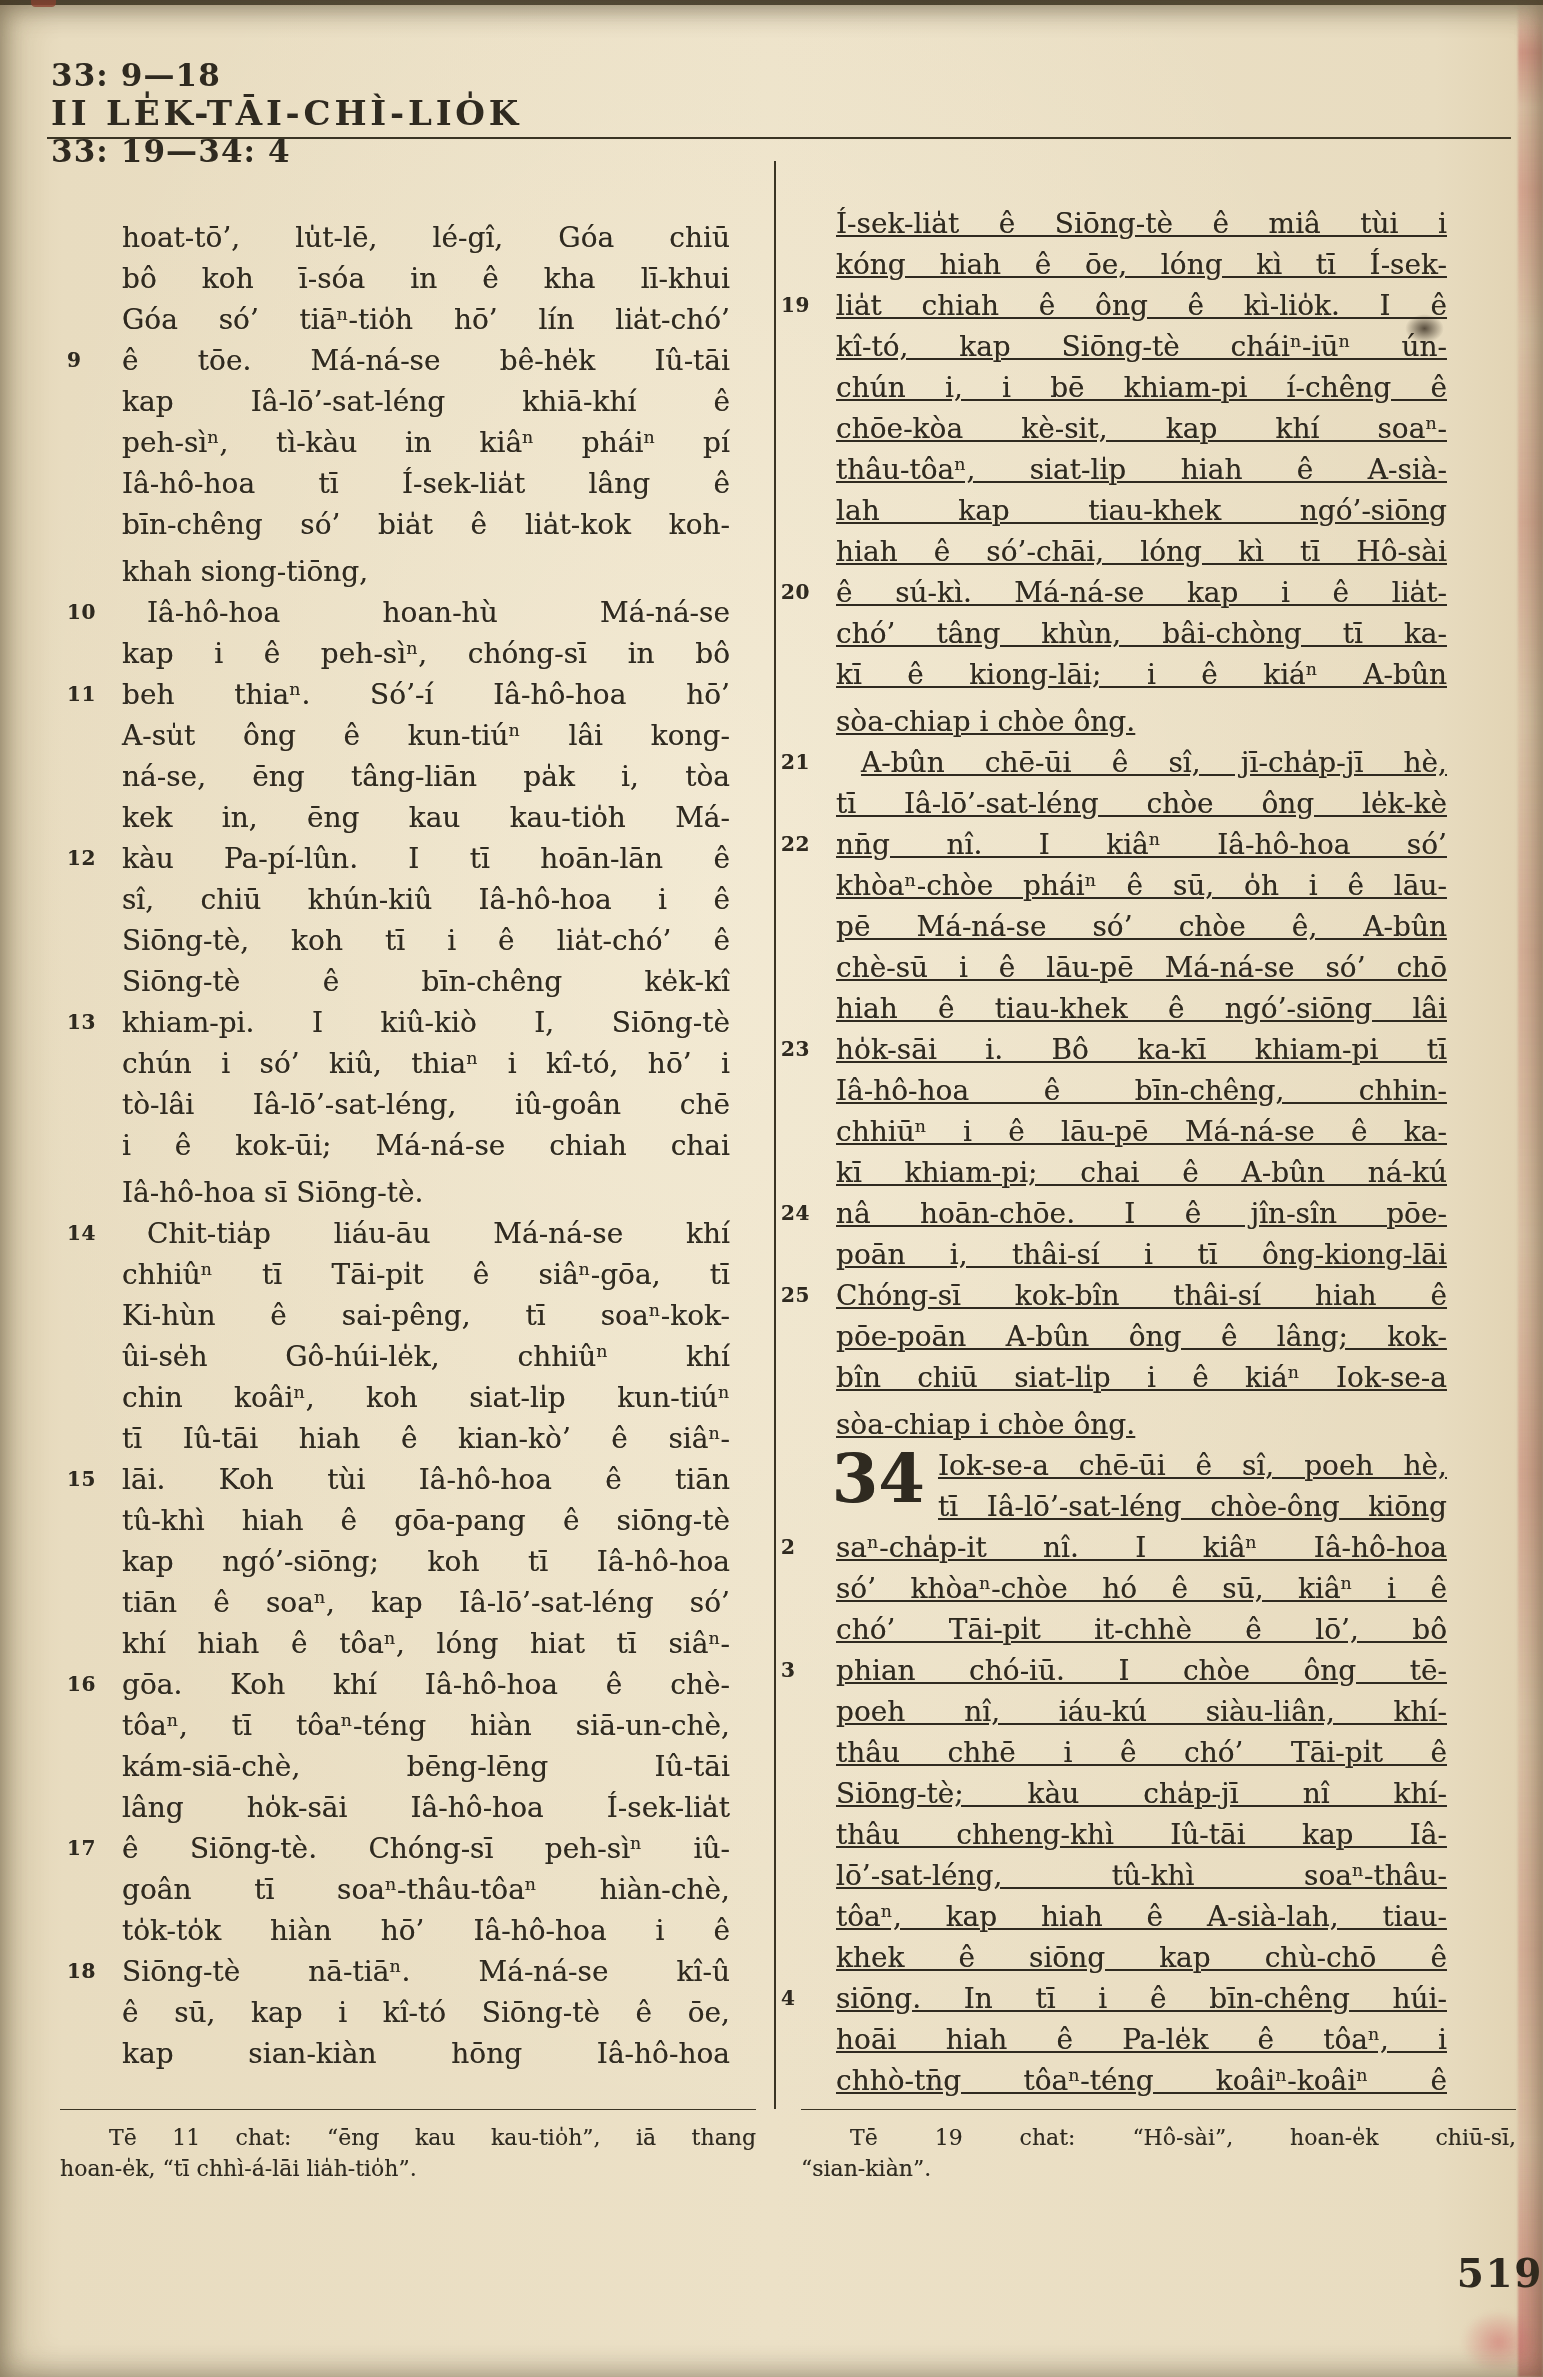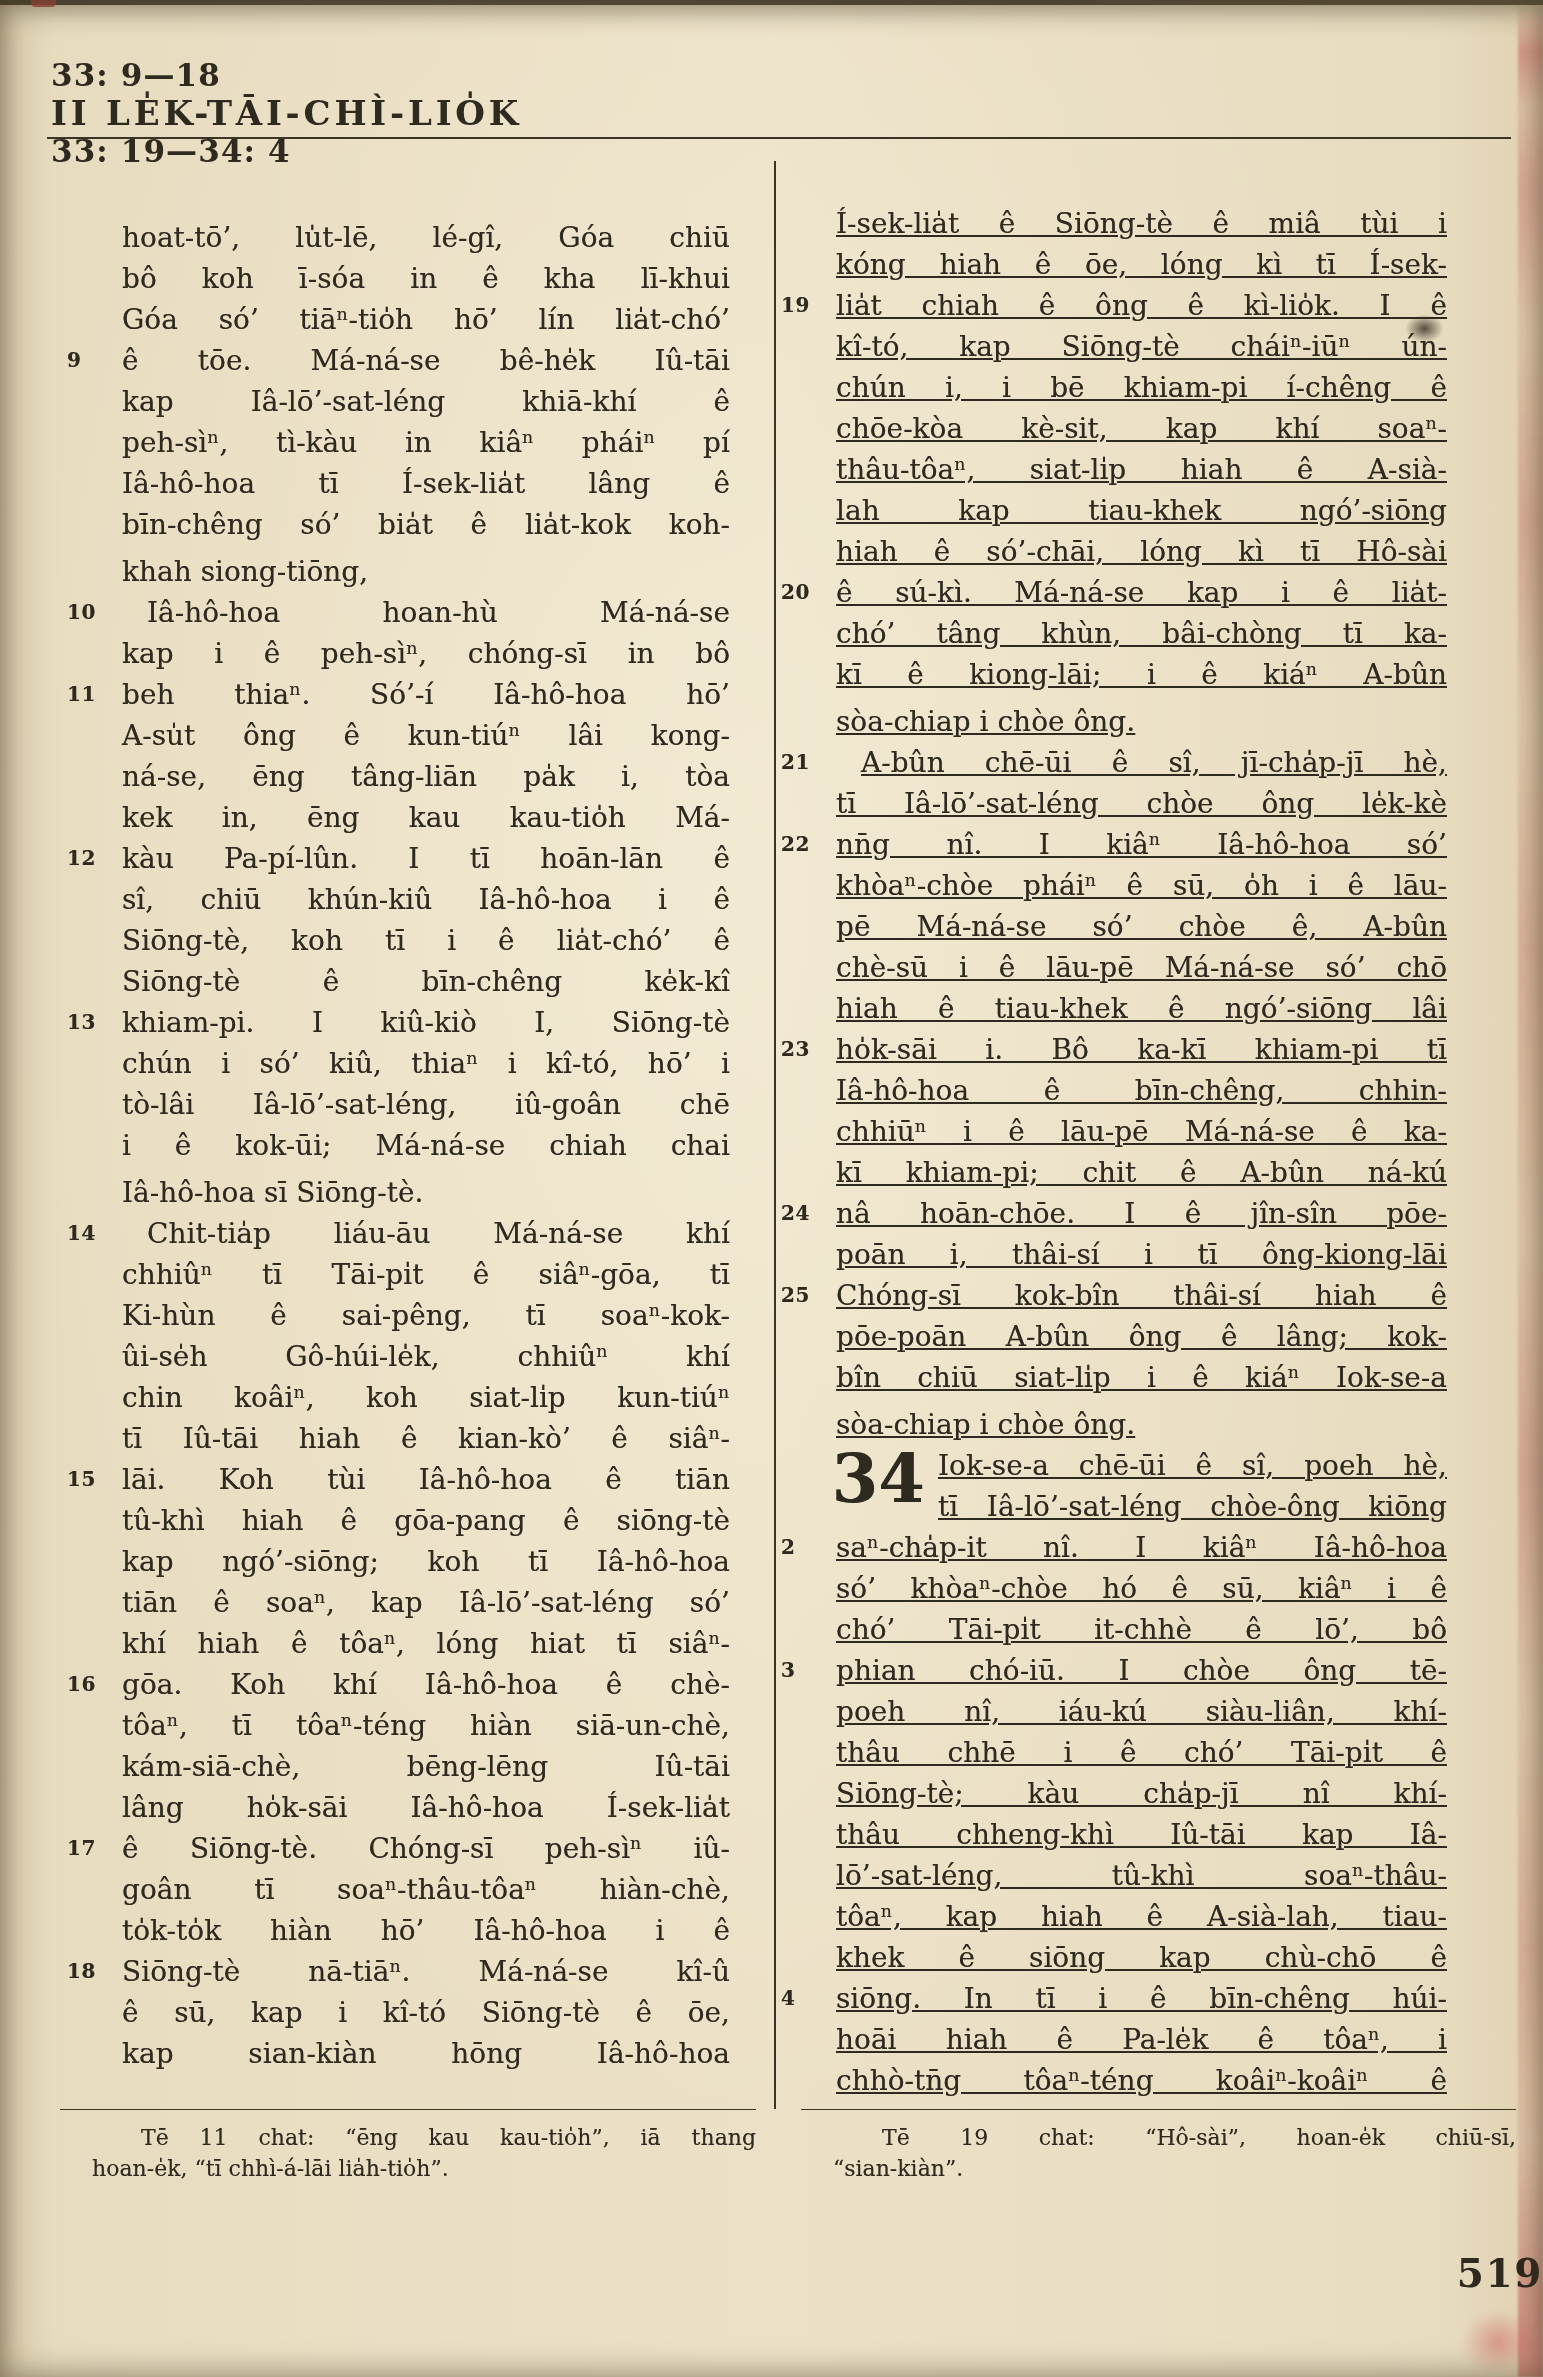--- a/index.html
+++ b/index.html
@@ -95,21 +95,21 @@
 
   .footnote {
     position:absolute; top:2109px;
     border-top:1.6px solid var(--rule,#3a3424);
     padding-top:11.8px;
     font-size:22px; line-height:31px;
     text-shadow:0 0 0.5px rgba(47,42,32,.45);
   }
   #footnote-left  { left:60px;  width:696px; }
   #footnote-right { left:801px; width:715px; }
-  .fn-line { text-align:justify; text-align-last:left;margin-left:32px; }
+  .fn-line { text-align:justify; text-align-last:left; }
   .fn-line.first { text-indent:49px; text-align-last:justify; }
 
   #page-number {
     position:absolute; left:0; top:2250px; width:1543px;
     text-align:right; font-size:39px; font-weight:bold; letter-spacing:1.6px;
   }
 </style>
 </head>
 <body>
 
@@ -192,21 +192,21 @@
     <div class="line ind"><span class="vnum">21</span><span>A-bûn chē-ūi ê sî, jī-cha̍p-jī hè,</span></div>
     <div class="line"><span>tī Iâ-lō’-sat-léng chòe ông le̍k-kè</span></div>
     <div class="line"><span class="vnum">22</span><span>nn̄g nî. I kiâⁿ Iâ-hô-hoa só’</span></div>
     <div class="line"><span>khòaⁿ-chòe pháiⁿ ê sū, o̍h i ê lāu-</span></div>
     <div class="line"><span>pē Má-ná-se só’ chòe ê, A-bûn</span></div>
     <div class="line"><span>chè-sū i ê lāu-pē Má-ná-se só’ chō</span></div>
     <div class="line"><span>hiah ê tiau-khek ê ngó’-siōng lâi</span></div>
     <div class="line"><span class="vnum">23</span><span>ho̍k-sāi i. Bô ka-kī khiam-pi tī</span></div>
     <div class="line"><span>Iâ-hô-hoa ê bīn-chêng, chhin-</span></div>
     <div class="line"><span>chhiūⁿ i ê lāu-pē Má-ná-se ê ka-</span></div>
-    <div class="line"><span>kī khiam-pi; chit ê A-bûn ná-kú</span></div>
+    <div class="line"><span>kī khiam-pi; chai ê A-bûn ná-kú</span></div>
     <div class="line"><span class="vnum">24</span><span>nâ hoān-chōe. I ê jîn-sîn pōe-</span></div>
     <div class="line"><span>poān i, thâi-sí i tī ông-kiong-lāi</span></div>
     <div class="line"><span class="vnum">25</span><span>Chóng-sī kok-bîn thâi-sí hiah ê</span></div>
     <div class="line"><span>pōe-poān A-bûn ông ê lâng; kok-</span></div>
     <div class="line"><span>bîn chiū siat-li̍p i ê kiáⁿ Iok-se-a</span></div>
     <div class="line end"><span>sòa-chiap i chòe ông.</span></div>
     <div class="line pad"><span class="chnum">34</span><span>Iok-se-a chē-ūi ê sî, poeh hè,</span></div>
     <div class="line pad"><span>tī Iâ-lō’-sat-léng chòe-ông kiōng</span></div>
     <div class="line"><span class="vnum">2</span><span>saⁿ-cha̍p-it nî. I kiâⁿ Iâ-hô-hoa</span></div>
     <div class="line"><span>só’ khòaⁿ-chòe hó ê sū, kiâⁿ i ê</span></div>

